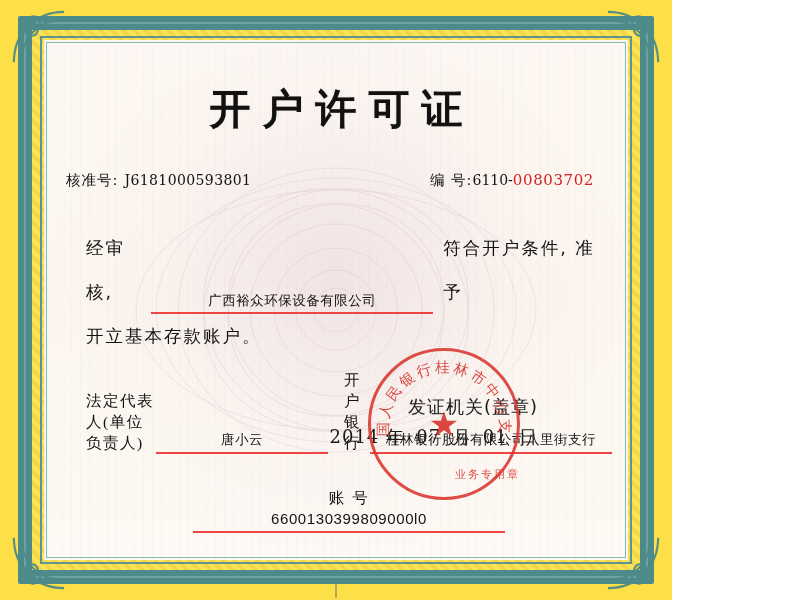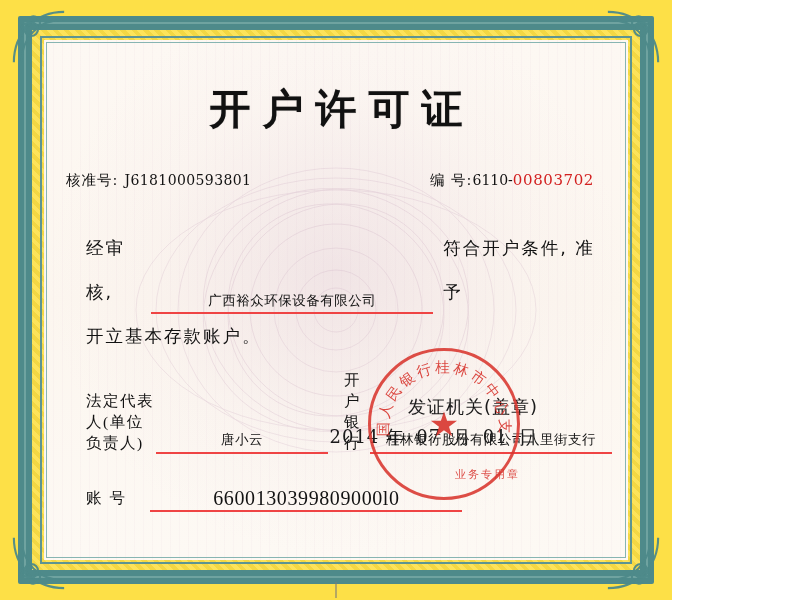--- a/index.html
+++ b/index.html
@@ -184,30 +184,31 @@
     margin-top: 12px;
     padding-left: 26px;
     font-size: 15.5px;
     letter-spacing: 1.5px;
     font-family: Liberation Serif, serif;
   }
   .detail-row .fill { min-width: 150px; font-size: 13.5px; }
   .detail-row .gap { width: 42px; }
 
   .row-account {
-    display: flex; align-items: flex-start;
+    display: flex; align-items: center;
     margin-top: 34px;
     padding-left: 26px;
     font-size: 15.5px;
     letter-spacing: 1.5px;
+    flex-direction: column;
   }
   .row-account .fill {
     min-width: 300px;
-    font-family: Liberation Serif, serif;
-    font-size: 20px;
+    font-family: Liberation Sans, sans-serif;
+    font-size: 15px;
     letter-spacing: .6px;
   }
   .sp { display:inline-block; width: 24px; }
 
   
   .seal {
     position: absolute;
     right: 92px;
     bottom: 44px;
     width: 152px;

